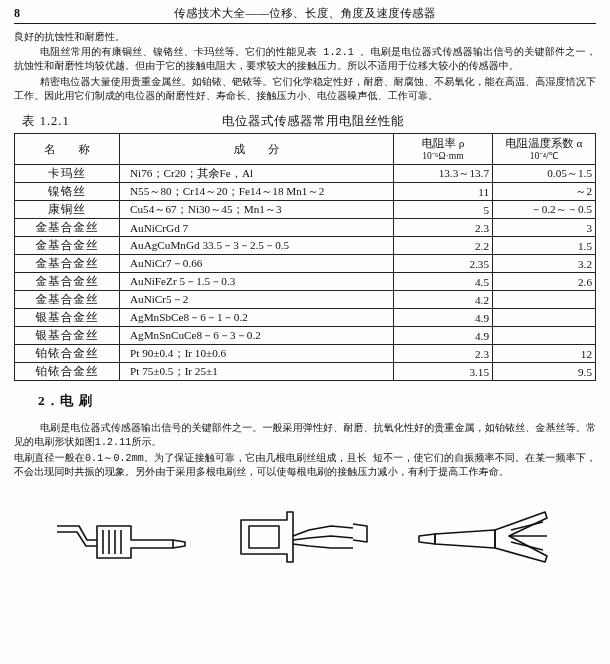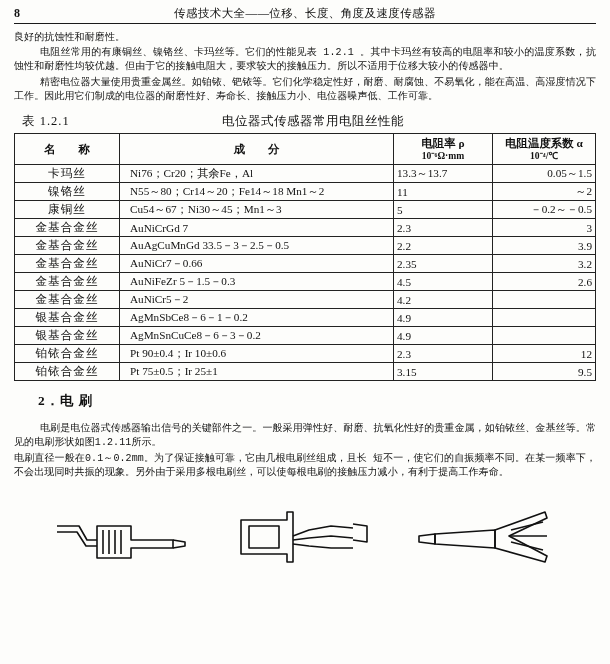--- a/index.html
+++ b/index.html
@@ -79,38 +79,38 @@
     border-collapse: collapse;
     font-size: 11.4px;
     font-family: "Liberation Serif", serif;
   }
   table.rt td, table.rt th {
     border: 0.8px solid #222;
     padding: 1px 3px;
     vertical-align: middle;
   }
   table.rt thead th {
-    font-weight: bold;
+    font-weight: normal;
     text-align: center;
     line-height: 1.25;
     padding: 2px 2px;
   }
   table.rt tbody td.c-name {
     text-align: center;
     letter-spacing: 1px;
     width: 98px;
     font-size: 11.6px;
   }
   table.rt tbody td.c-comp {
     padding-left: 10px;
     font-size: 11.2px;
     font-family: "Liberation Serif", serif;
   }
   table.rt tbody td.c-num {
-    text-align: left;
+    text-align: right;
     width: 92px;
     font-size: 11.2px;
   }
   table.rt tbody td.c-num2 {
     text-align: right;
     width: 96px;
     font-size: 11.2px;
   }
   .hsub {
     font-size: 9.6px;
@@ -141,21 +141,21 @@
 <body>
 
 <div class="page">
 
   <div class="header">
     <span class="pageno">8</span>
     <span class="htitle">传感技术大全——位移、长度、角度及速度传感器</span>
   </div>
 
   <p class="para">良好的抗蚀性和耐磨性。</p>
-  <p class="para indent">电阻丝常用的有康铜丝、镍铬丝、卡玛丝等。它们的性能见表 1.2.1 。其中卡玛丝有较高的电阻率和较小的温度系数，抗蚀性和耐磨性均较优越。但由于它的接触电阻大，要求较大的接触压力。所以不适用于位移大较小的传感器中。</p>
+  <p class="para indent">电阻丝常用的有康铜丝、镍铬丝、卡玛丝等。它们的性能见表 1.2.1 。电刷是电位器式传感器输出信号的关键部件之一，抗蚀性和耐磨性均较优越。但由于它的接触电阻大，要求较大的接触压力。所以不适用于位移大较小的传感器中。</p>
   <p class="para indent">精密电位器大量使用贵重金属丝。如铂铱、钯铱等。它们化学稳定性好，耐磨、耐腐蚀、不易氧化，能在高温、高湿度情况下工作。因此用它们制成的电位器的耐磨性好、寿命长、接触压力小、电位器噪声低、工作可靠。</p>
 
   <div class="tbl-cap">
     <span class="lbl">表 1.2.1</span>
     <span class="txt">电位器式传感器常用电阻丝性能</span>
   </div>
 
   <table class="rt">
     <thead>
       <tr>
@@ -201,21 +201,21 @@
         <tr>
           <td class="c-name">金基合金丝</td>
           <td class="c-comp">AuNiCrGd 7</td>
           <td class="c-num">2.3</td>
           <td class="c-num2">3</td>
         </tr>
         <tr>
           <td class="c-name">金基合金丝</td>
           <td class="c-comp">AuAgCuMnGd 33.5－3－2.5－0.5</td>
           <td class="c-num">2.2</td>
-          <td class="c-num2">3.9</td>
+          <td class="c-num2">1.5</td>
         </tr>
         <tr>
           <td class="c-name">金基合金丝</td>
           <td class="c-comp">AuNiCr7－0.66</td>
           <td class="c-num">2.35</td>
           <td class="c-num2">3.2</td>
         </tr>
         <tr>
           <td class="c-name">金基合金丝</td>
           <td class="c-comp">AuNiFeZr 5－1.5－0.3</td>

